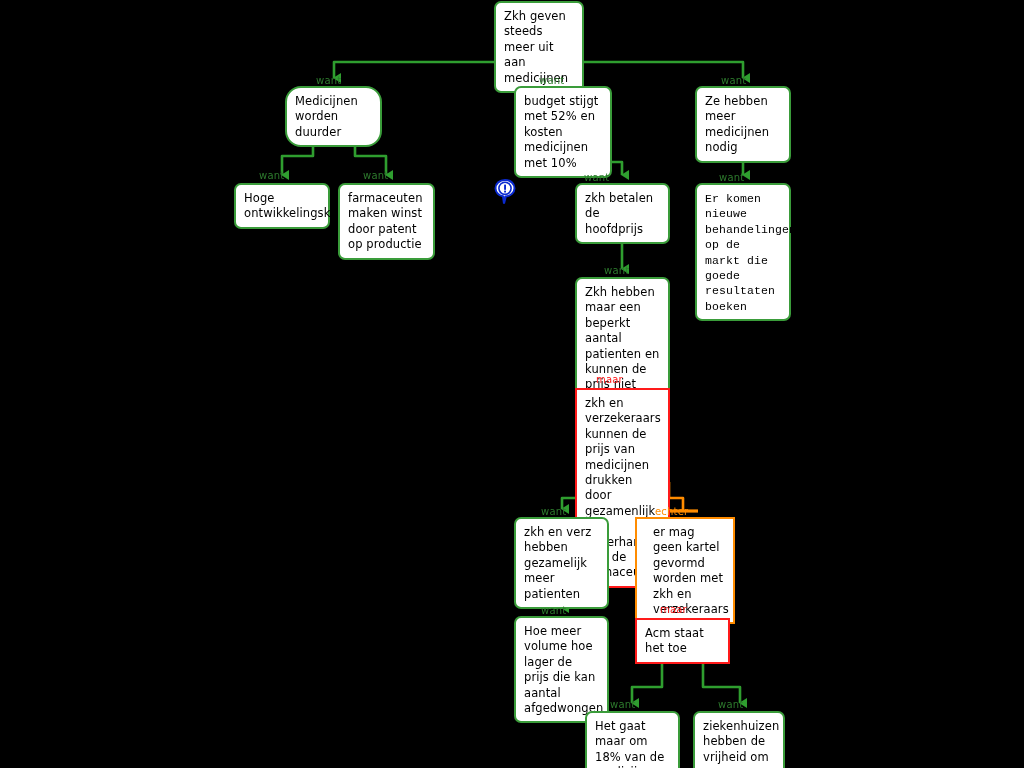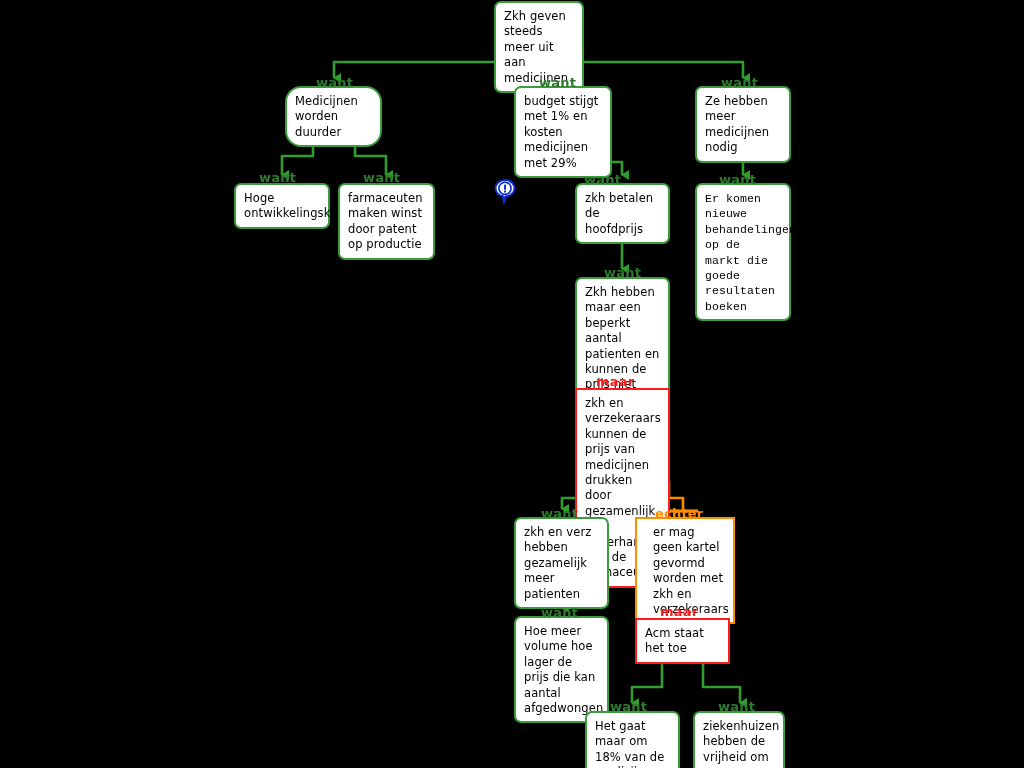--- a/index.html
+++ b/index.html
@@ -19,22 +19,22 @@
     border:2px solid #3a9c3a;
     border-radius:7px;
     white-space:pre-line;
     letter-spacing:.1px;
   }
   .node.objection{border-color:#ff1a1a;border-radius:0;}
   .node.rebuttal{border-color:#ff8c00;border-radius:0;}
 
   .wlabel{
     position:absolute;
-    font-size:13px;
-    font-weight:bold;
+    font-size:10px;
+    font-weight:normal;
     letter-spacing:.2px;
     color:#2d7a2d;
     white-space:nowrap;
   }
   .wlabel.red{color:#ff1a1a;}
   .wlabel.orange{color:#ff8c00;}
 
   .note-icon{position:absolute;width:22px;height:26px;}
 </style>
 </head>
@@ -91,21 +91,21 @@
       <circle cx="11" cy="9.3" r="6.1" fill="none" stroke="#0a2ad0" stroke-width="1.6"></circle>
       <rect x="10.1" y="5.6" width="1.9" height="5.2" fill="#0a2ad0"></rect>
       <rect x="10.1" y="11.6" width="1.9" height="1.9" fill="#0a2ad0"></rect>
       <path d="M10,17.2 L10.6,24.6 L11.6,17.2 Z" fill="#0a2ad0"></path>
     </svg>
   </div>
 
   <div id="nodes-layer">
       <div class="node" style="left: 494px; top: 1px; width: 90px; min-height: 42px;">Zkh geven steeds meer uit aan medicijnen</div>
       <div class="node" style="left: 285px; top: 86px; width: 97px; min-height: 36px; border-radius: 16px;">Medicijnen worden duurder</div>
-      <div class="node" style="left: 514px; top: 86px; width: 98px; min-height: 60px;">budget stijgt met 1% en kosten medicijnen met 29%</div>
+      <div class="node" style="left: 514px; top: 86px; width: 98px; min-height: 60px;">budget stijgt met 52% en kosten medicijnen met 10%</div>
       <div class="node" style="left: 695px; top: 86px; width: 96px; min-height: 36px;">Ze hebben meer medicijnen nodig</div>
       <div class="node" style="left: 234px; top: 183px; width: 96px; min-height: 42px;">Hoge ontwikkelingskosten</div>
       <div class="node" style="left: 338px; top: 183px; width: 97px; min-height: 42px;">farmaceuten maken winst door patent op productie</div>
       <div class="node" style="left: 575px; top: 183px; width: 95px; min-height: 36px;">zkh betalen de hoofdprijs</div>
       <div class="node" style="left: 695px; top: 183px; width: 96px; min-height: 58px; font-family: Liberation Mono, monospace;">Er komen nieuwe behandelingen op de markt die goede resultaten boeken</div>
       <div class="node" style="left: 575px; top: 277px; width: 95px; min-height: 71px;">Zkh hebben maar een beperkt aantal patienten en kunnen de prijs niet afdwingen</div>
       <div class="node objection" style="left: 575px; top: 388px; width: 95px; min-height: 92px;">zkh en verzekeraars kunnen de prijs van medicijnen drukken door gezamenlijk te onderhandelen met de farmaceut</div>
       <div class="node" style="left: 514px; top: 517px; width: 95px; min-height: 49px;">zkh en verz hebben gezamelijk meer patienten</div>
       <div class="node rebuttal" style="left: 635px; top: 517px; width: 100px; min-height: 60px; padding-left: 16px;">er mag geen kartel gevormd worden met zkh en verzekeraars</div>
       <div class="node" style="left: 514px; top: 616px; width: 95px; min-height: 58px;">Hoe meer volume hoe lager de prijs die kan aantal afgedwongen</div>

